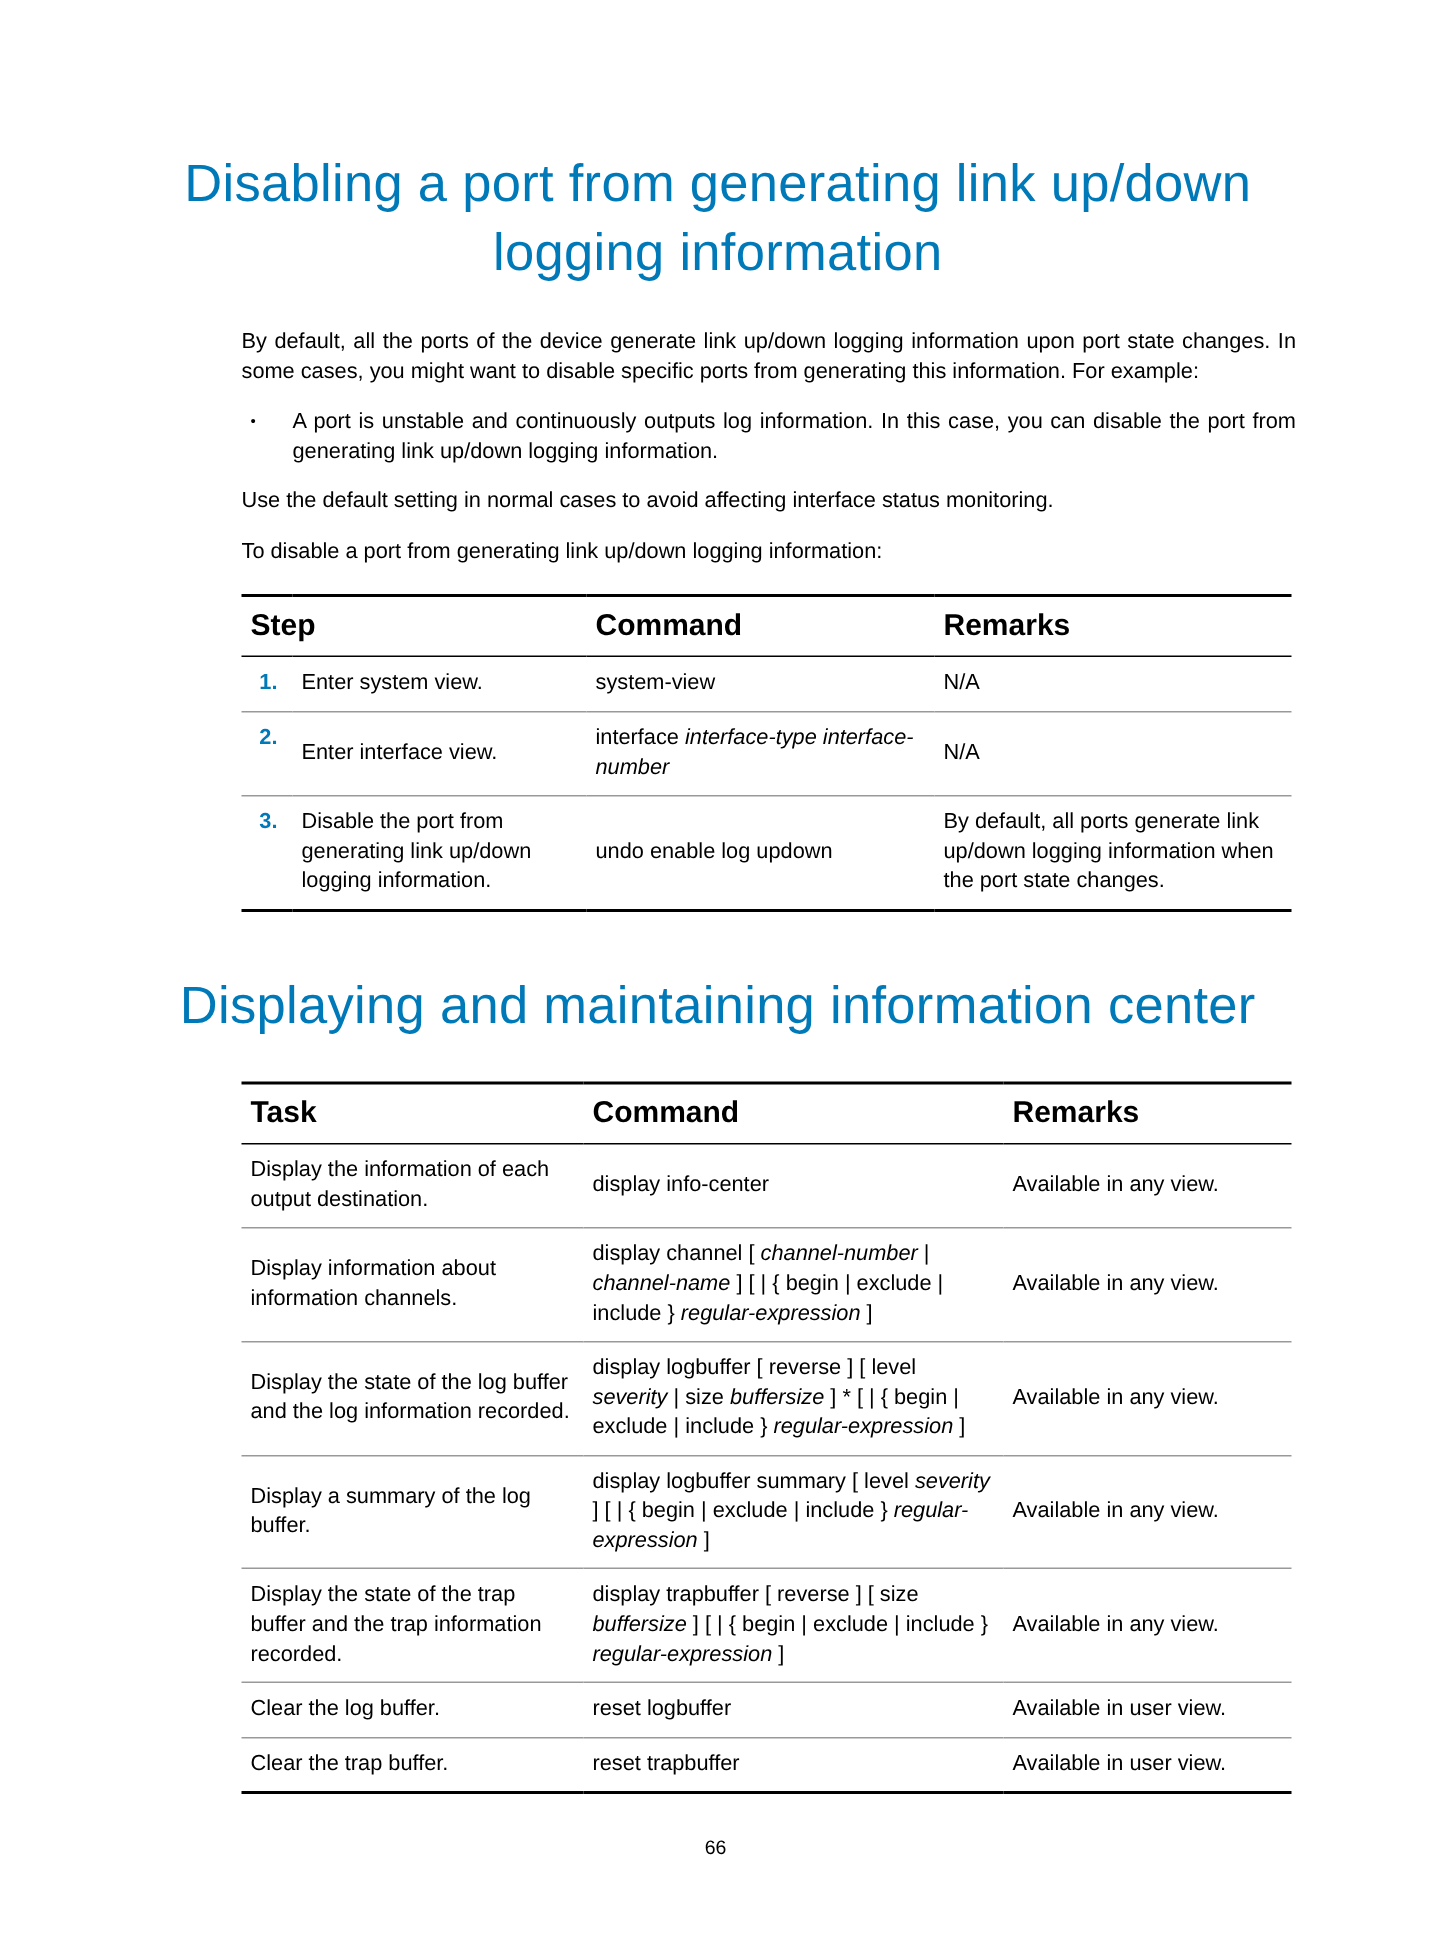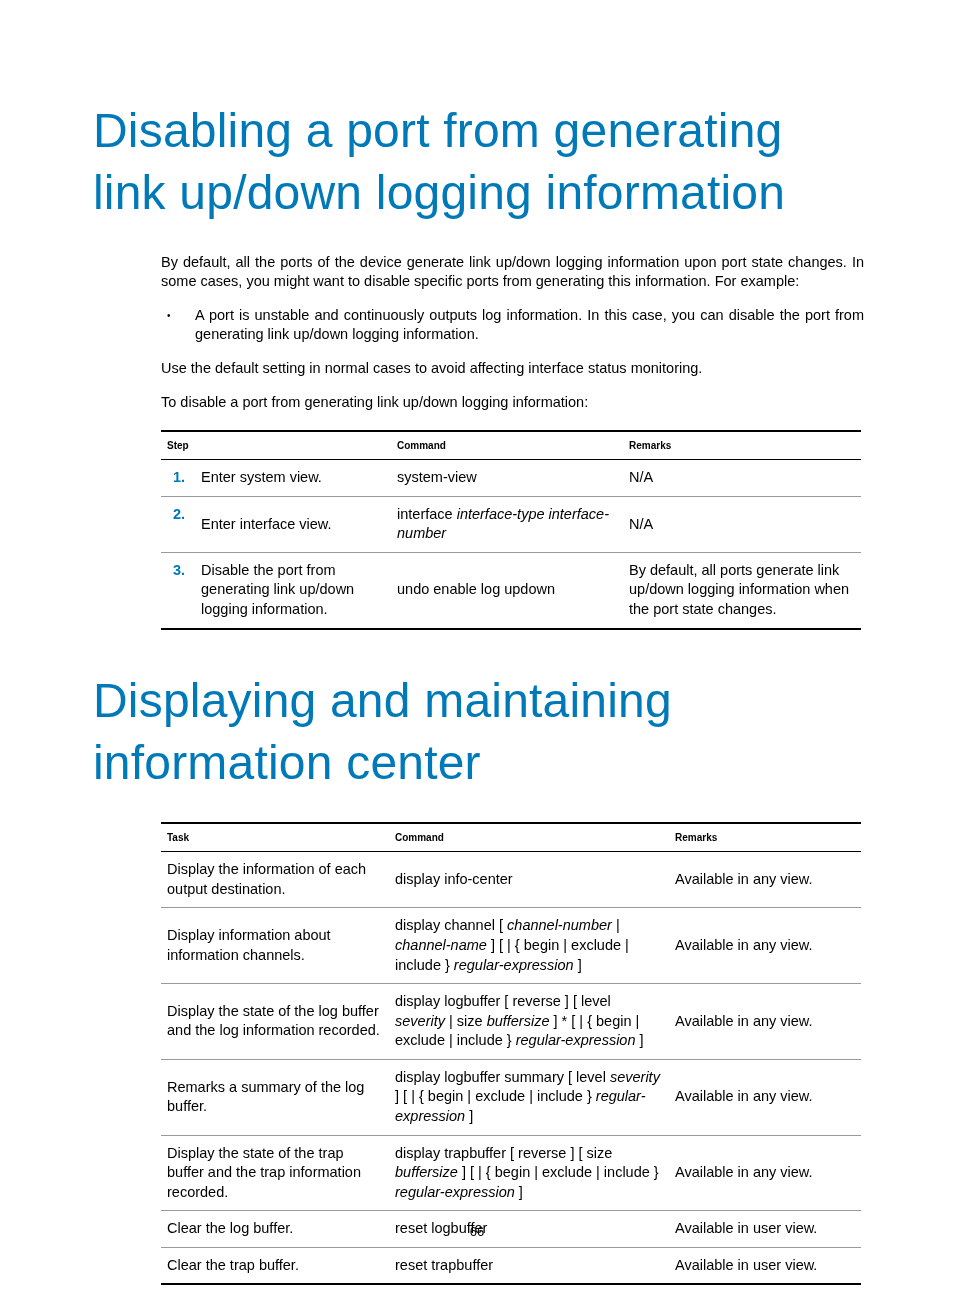--- a/index.html
+++ b/index.html
@@ -15,24 +15,25 @@
     width: 954px;
     height: 1296px;
     position: relative;
     box-sizing: border-box;
     padding: 100px 90px 0 93px;
   }
   h1 {
     font-family: Arial, Helvetica, sans-serif;
     font-weight: 400;
     color: #0079b8;
-    font-size: 48px;
+    font-size: 35px;
     line-height: 1.3;
     margin: 0 0 28px 0;
     letter-spacing: 0.2px;
+    text-align: center;
   }
   .body-text {
     font-size: 14.5px;
     line-height: 1.35;
     margin: 0 0 14px 0;
     padding-left: 68px;
     text-align: justify;
   }
   ul.bullets {
     list-style: none;
@@ -57,21 +58,21 @@
   }
   table.steps, table.tasks {
     border-collapse: collapse;
     width: 700px;
     margin-left: 68px;
     margin-top: 18px;
     margin-bottom: 40px;
   }
   table.steps th, table.tasks th {
     text-align: left;
-    font-size: 10px;
+    font-size: 20px;
     font-weight: bold;
     border-top: 2px solid #000;
     border-bottom: 1.5px solid #000;
     padding: 8px 6px 8px 6px;
     vertical-align: top;
   }
   table.steps td, table.tasks td {
     font-size: 14.5px;
     border-bottom: 1px solid #999;
     padding: 8px 6px;
@@ -188,21 +189,21 @@
         <td>Display information about information channels.</td>
         <td><span class="bold">display channel</span> [ <span class="italic">channel-number</span> | <span class="italic">channel-name</span> ] [ <span class="bold">|</span> { <span class="bold">begin</span> | <span class="bold">exclude</span> | <span class="bold">include</span> } <span class="italic">regular-expression</span> ]</td>
         <td>Available in any view.</td>
       </tr>
       <tr>
         <td>Display the state of the log buffer and the log information recorded.</td>
         <td><span class="bold">display logbuffer</span> [ <span class="bold">reverse</span> ] [ <span class="bold">level</span> <span class="italic">severity</span> | <span class="bold">size</span> <span class="italic">buffersize</span> ] * [ <span class="bold">|</span> { <span class="bold">begin</span> | <span class="bold">exclude</span> | <span class="bold">include</span> } <span class="italic">regular-expression</span> ]</td>
         <td>Available in any view.</td>
       </tr>
       <tr>
-        <td>Remarks a summary of the log buffer.</td>
+        <td>Display a summary of the log buffer.</td>
         <td><span class="bold">display logbuffer summary</span> [ <span class="bold">level</span> <span class="italic">severity</span> ] [ <span class="bold">|</span> { <span class="bold">begin</span> | <span class="bold">exclude</span> | <span class="bold">include</span> } <span class="italic">regular-expression</span> ]</td>
         <td>Available in any view.</td>
       </tr>
       <tr>
         <td>Display the state of the trap buffer and the trap information recorded.</td>
         <td><span class="bold">display trapbuffer</span> [ <span class="bold">reverse</span> ] [ <span class="bold">size</span> <span class="italic">buffersize</span> ] [ <span class="bold">|</span> { <span class="bold">begin</span> | <span class="bold">exclude</span> | <span class="bold">include</span> } <span class="italic">regular-expression</span> ]</td>
         <td>Available in any view.</td>
       </tr>
       <tr>
         <td>Clear the log buffer.</td>

